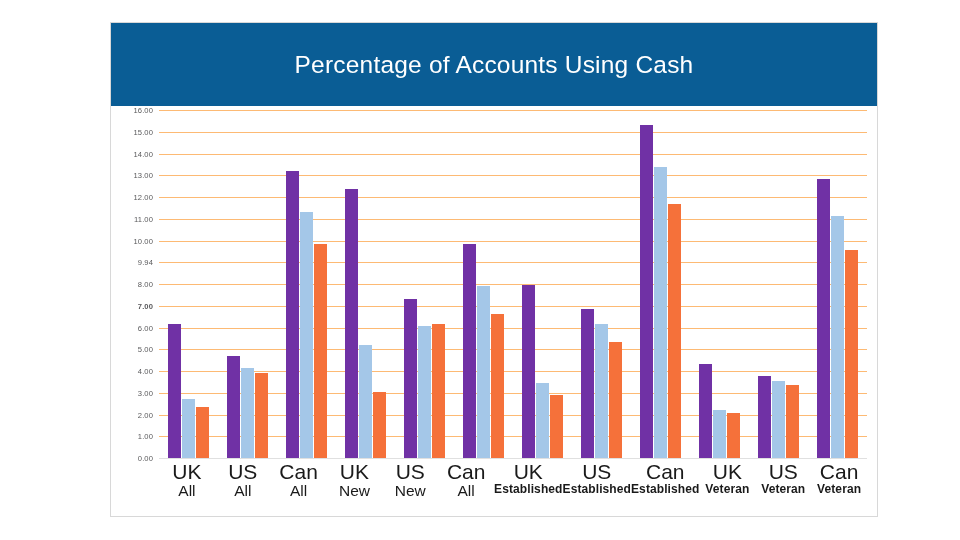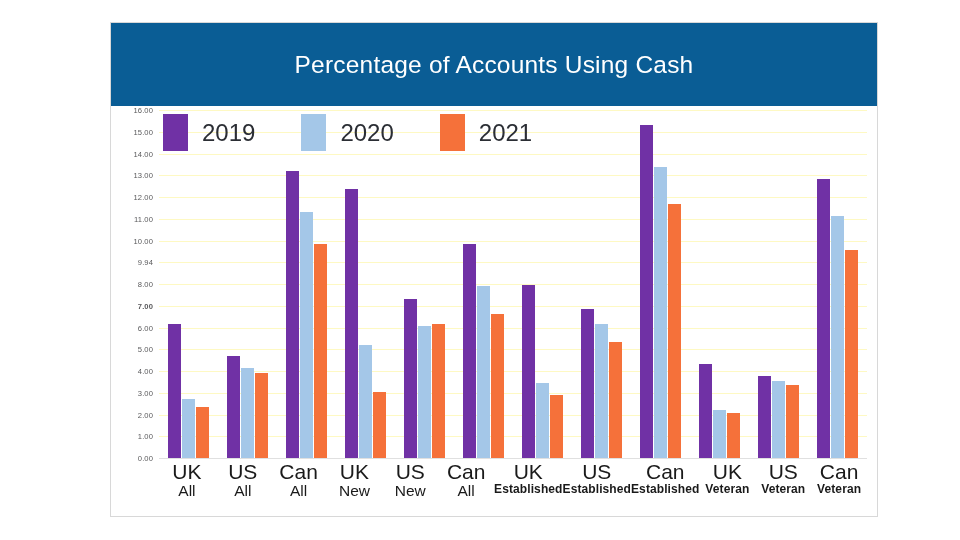--- a/index.html
+++ b/index.html
@@ -48,21 +48,21 @@
   
   #plot {
     position: absolute;
     left: 48px; right: 10px;
     top: 4px; bottom: 58px;
   }
   .gridline {
     position: absolute;
     left: 0; right: 0;
     height: 1px;
-    background: #fef9c3;
+    background: #fdba74;
   }
   .gridline.zero { background: #e0e0e0; }
   .ytick {
     position: absolute;
     right: 100%;
     margin-right: 6px;
     transform: translateY(-50%);
     font-size: 7.6px;
     color: #59595b;
     white-space: nowrap;
@@ -134,34 +134,20 @@
 <div id="slide">
 
   <div id="chart-card">
 
     <div id="title-banner">
       <div class="tline">Percentage of Accounts Using Cash</div>
     </div>
 
     <div id="plot-wrap">
 
-      <div id="legend">
-          <div class="leg-item">
-            <span class="leg-sw c2019" style="background: rgb(112, 49, 165);"></span>
-            <span class="leg-txt">2019</span>
-          </div>
-          <div class="leg-item">
-            <span class="leg-sw c2020" style="background: rgb(164, 199, 232);"></span>
-            <span class="leg-txt">2020</span>
-          </div>
-          <div class="leg-item">
-            <span class="leg-sw c2021" style="background: rgb(245, 113, 58);"></span>
-            <span class="leg-txt">2021</span>
-          </div>
-        </div>
 
       <div id="plot">
         <div id="gridlines">
             <div class="gridline" style="top: 0%;">
               <span class="ytick">16.00</span>
             </div>
             <div class="gridline" style="top: 6.25%; text-decoration: underline;">
               <span class="ytick">15.00</span>
             </div>
             <div class="gridline" style="top: 12.5%;">

